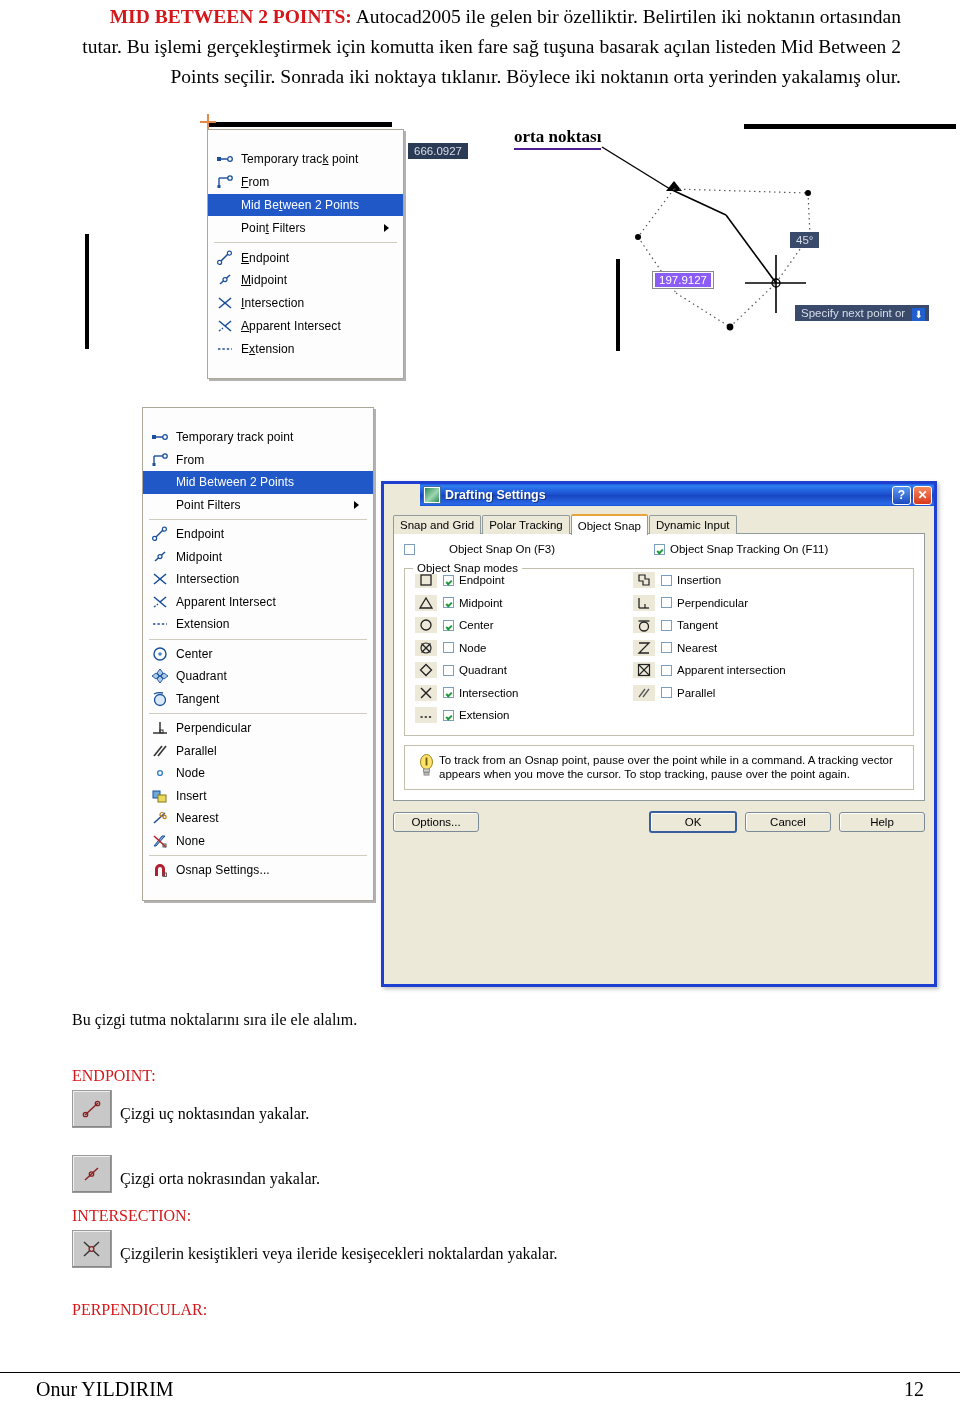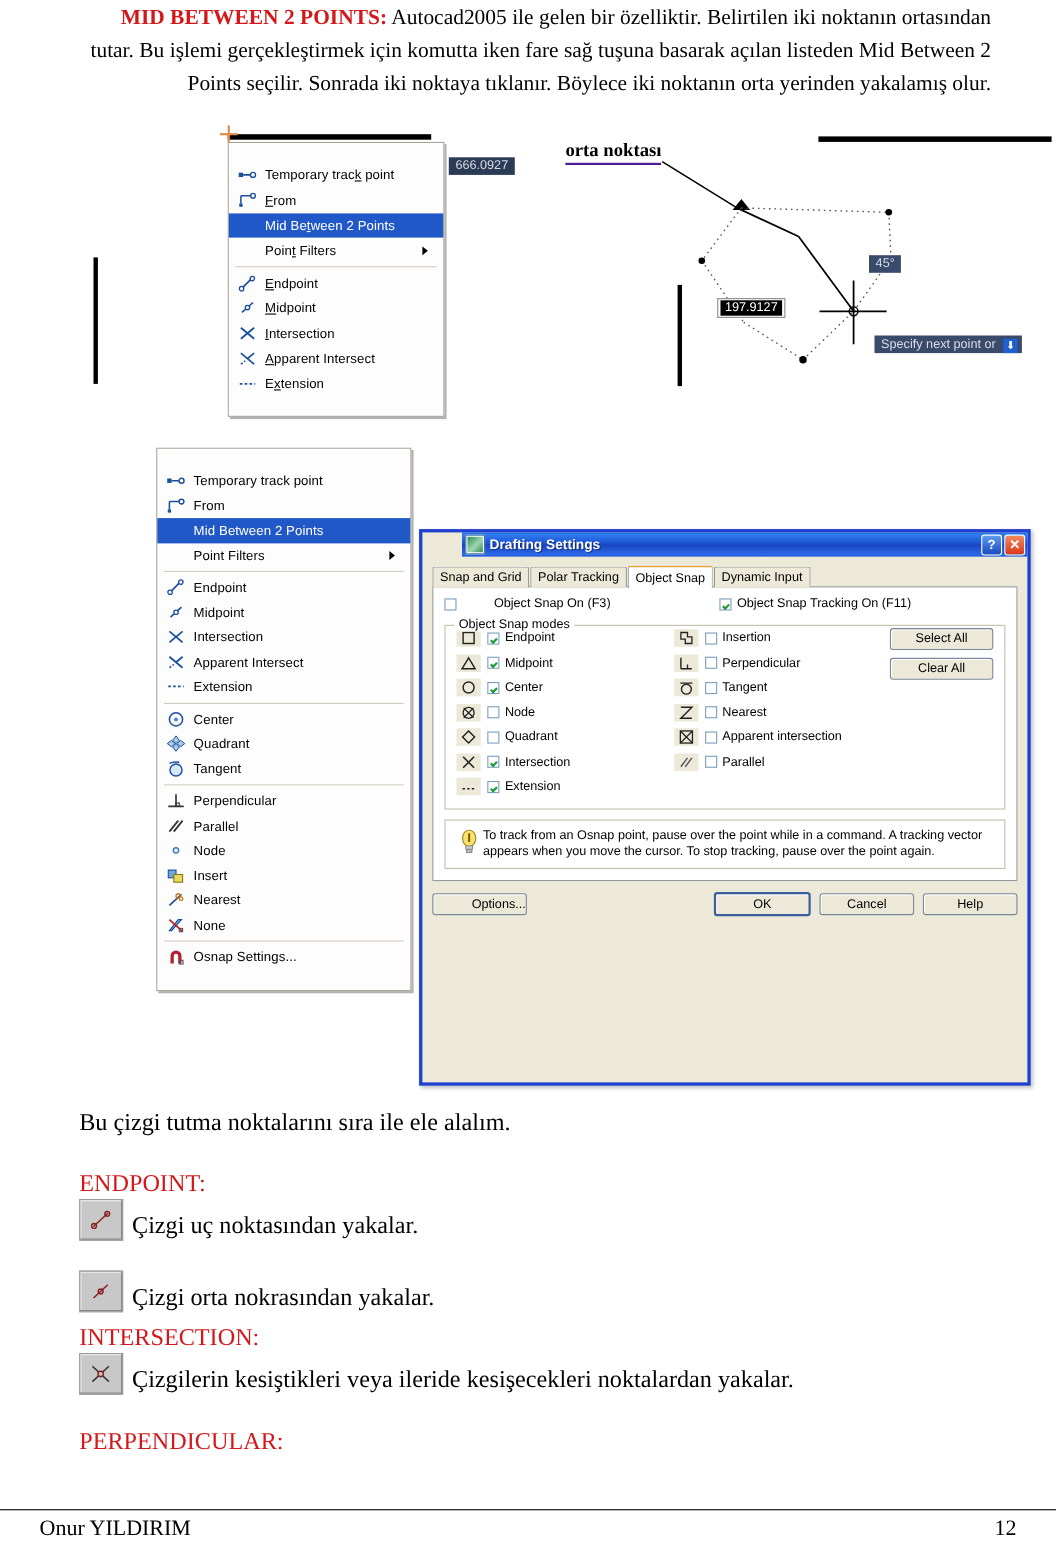--- a/index.html
+++ b/index.html
@@ -57,21 +57,21 @@
   
   .chip{
     position:absolute;background:#2b3a55;color:#d8dde8;
     font-family:"Liberation Sans",sans-serif;font-size:11.5px;
     padding:2px 6px;white-space:nowrap;
   }
   .chip.blue{background:#3a4a6b;}
   .chip.val{
     background:#fff;border:1px solid #8a8a8a;padding:1px 2px;
   }
-  .chip.val span{background:#000000;color:#fff;padding:1px 4px;display:inline-block;}
+  .chip.val span{background:#8b5cf6;color:#fff;padding:1px 4px;display:inline-block;}
 
   .label-orta{
     position:absolute;font-family:"Liberation Serif",serif;font-weight:bold;
     font-size:17px;color:#000;border-bottom:2px solid #4c1d95;padding-bottom:1px;
   }
 
   
   .dlg{
     position:absolute;
     background:#ece9d8;
@@ -160,24 +160,24 @@
   .tipbox{
     border:1px solid #c3bfae;margin-top:9px;padding:7px 8px;display:flex;align-items:flex-start;
     background:#fff;
   }
   .tipbox .bulb{width:26px;min-width:26px;display:flex;justify-content:center;padding-top:1px;}
   .tipbox .txt{font-size:11.5px;line-height:14.5px;}
 
   .dlgfoot{display:flex;align-items:center;margin-top:10px;}
   .dlgfoot .sp{flex:1;}
   .dlgfoot .btn{margin-bottom:0;margin-left:8px;width:84px;}
-  .dlgfoot .btn.opt{margin-left:0;width:84px;text-align:right;}
+  .dlgfoot .btn.opt{margin-left:0;width:84px;}
 
   
-  .lower{position:absolute;left:72px;top:1005px;width:830px;font-size:22px;line-height:29px;}
+  .lower{position:absolute;left:72px;top:1005px;width:830px;font-size:16px;line-height:29px;}
   .lower .hdr{color:#d4171a;font-weight:normal;}
   .lower .line{display:flex;align-items:flex-end;}
   .lower .tbico{
     width:38px;height:36px;border:1px solid #9a9a9a;background:#c8c8c8;
     display:inline-flex;align-items:center;justify-content:center;margin-right:8px;
     box-shadow:inset -1px -1px 0 #888, inset 1px 1px 0 #efefef;
     flex:0 0 auto;
   }
   .lower .gap{height:27px;}
   .lower .gapsm{height:8px;}
@@ -655,24 +655,20 @@
                 <span class="gl">
                   <svg width="14" height="14">
                     <line x1="2" y1="11" x2="8" y2="3" stroke="#555" stroke-width="1.3"></line>
                     <line x1="6" y1="11" x2="12" y2="3" stroke="#555" stroke-width="1.3"></line>
                   </svg>
                 </span>
                 <span class="cb"></span>
                 <span>Parallel</span>
               </div>
             </div>
-          <div class="snapcol right">
-            <div class="btn">Select All</div>
-            <div class="btn">Clear All</div>
-          </div>
         </div>
       </div>
 
       <div class="tipbox">
         <div class="bulb">
           <svg width="15" height="24" viewBox="0 0 15 24">
             <ellipse cx="7.5" cy="8" rx="6" ry="7.5" fill="#ffe26a" stroke="#9a8420" stroke-width="1"></ellipse>
             <rect x="4.5" y="15" width="6" height="3" fill="#cfcfcf" stroke="#808080" stroke-width=".8"></rect>
             <rect x="5" y="18.5" width="5" height="2.6" fill="#bdbdbd" stroke="#808080" stroke-width=".8"></rect>
             <rect x="6.6" y="3.5" width="1.8" height="8" fill="#6a5a10"></rect>

